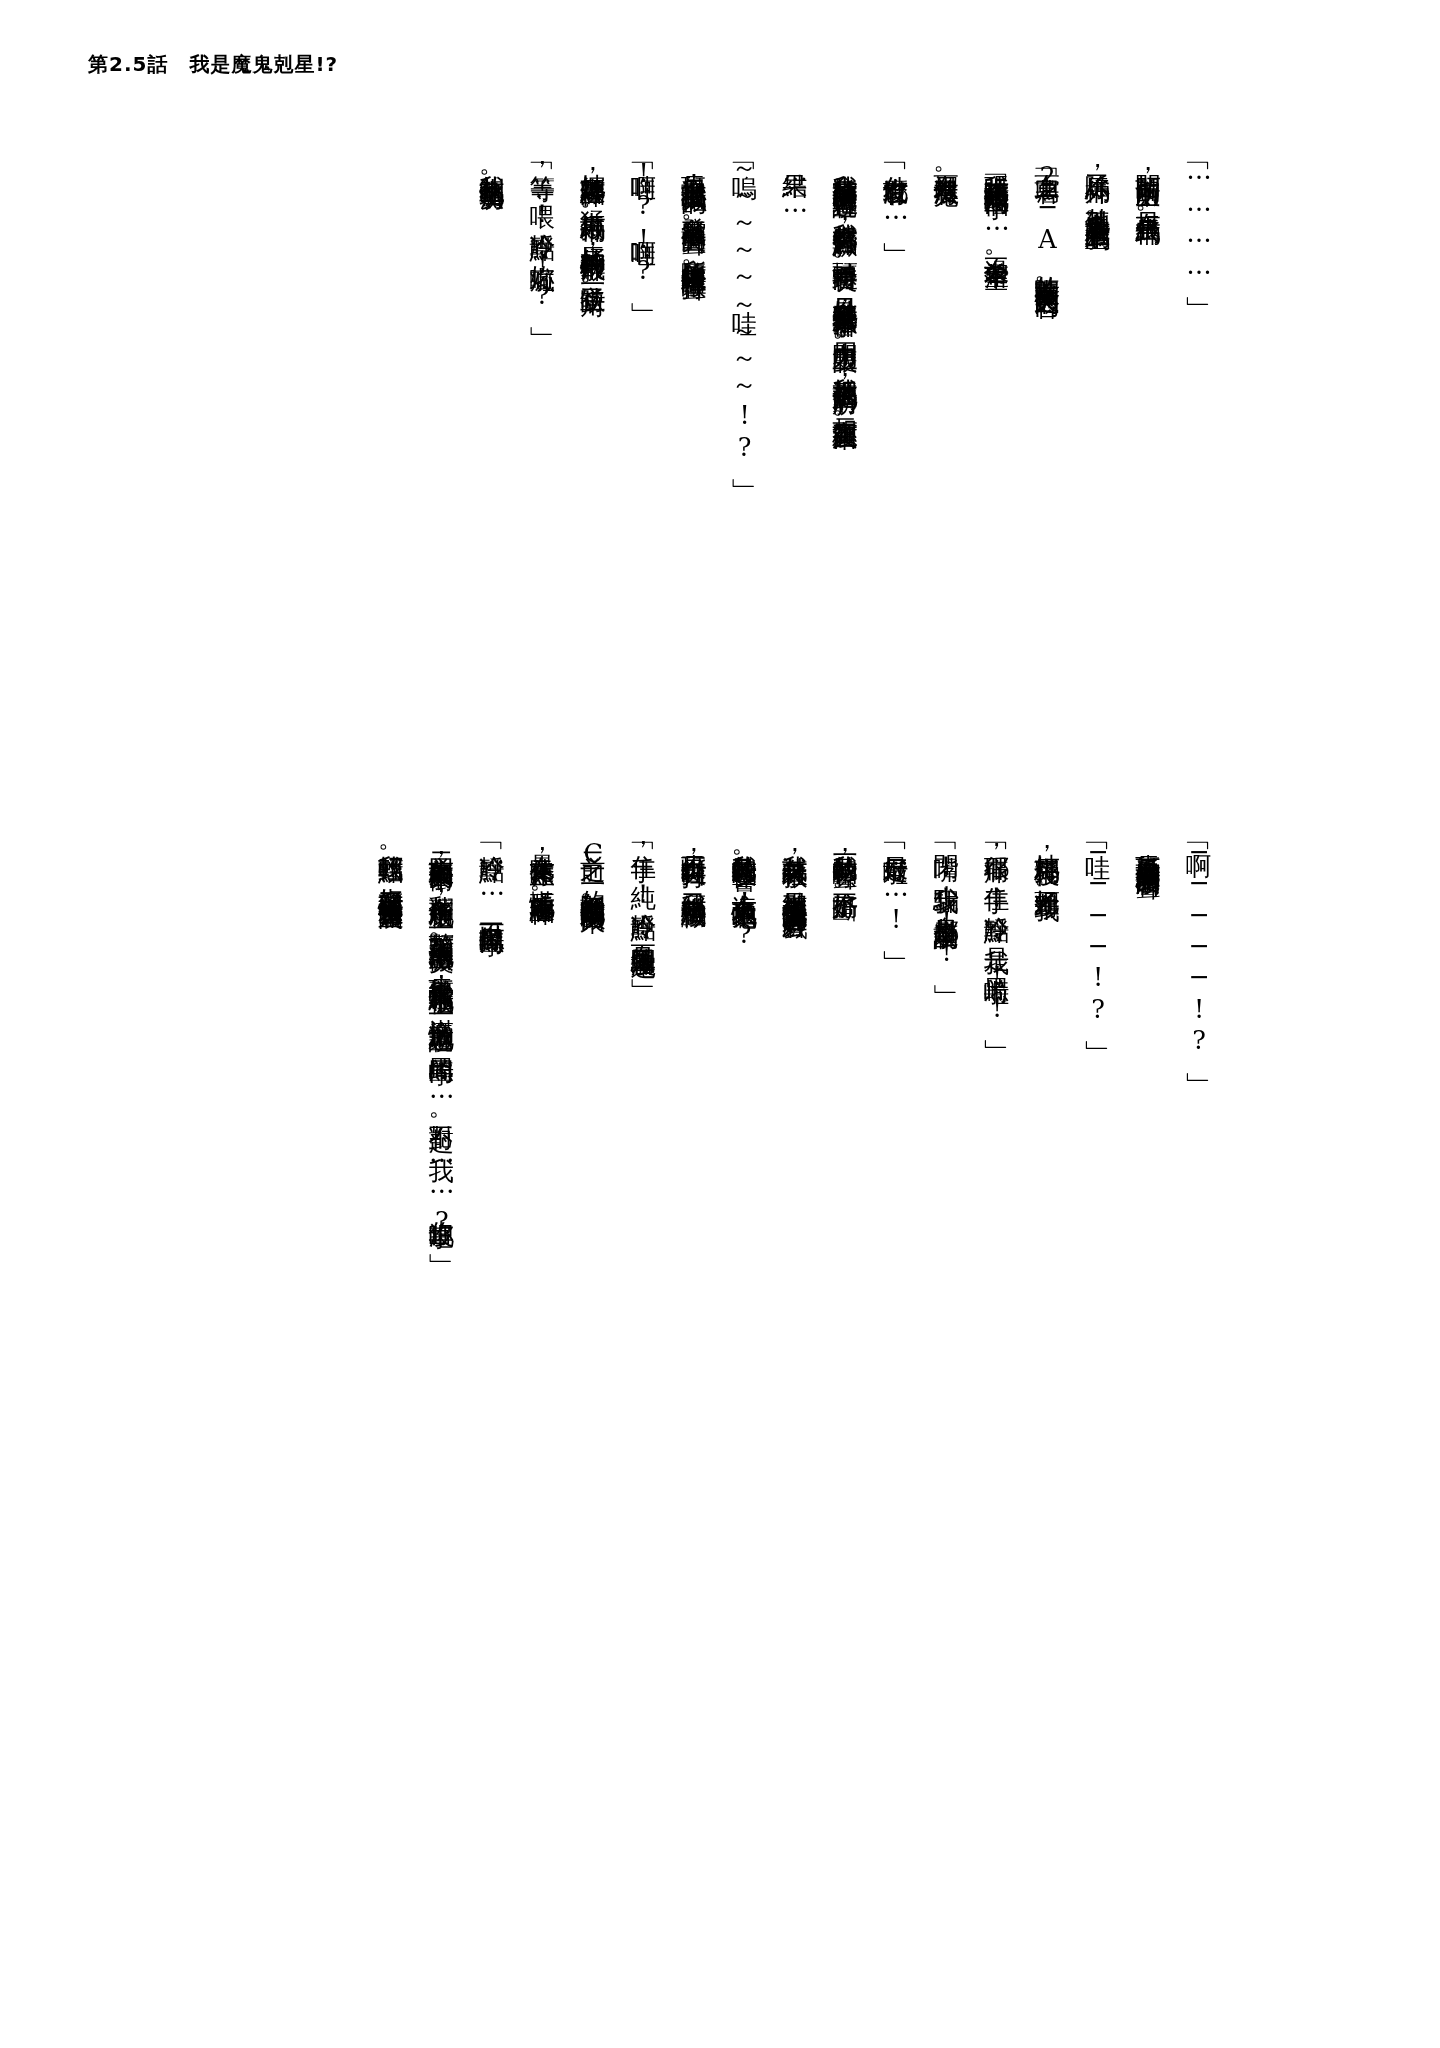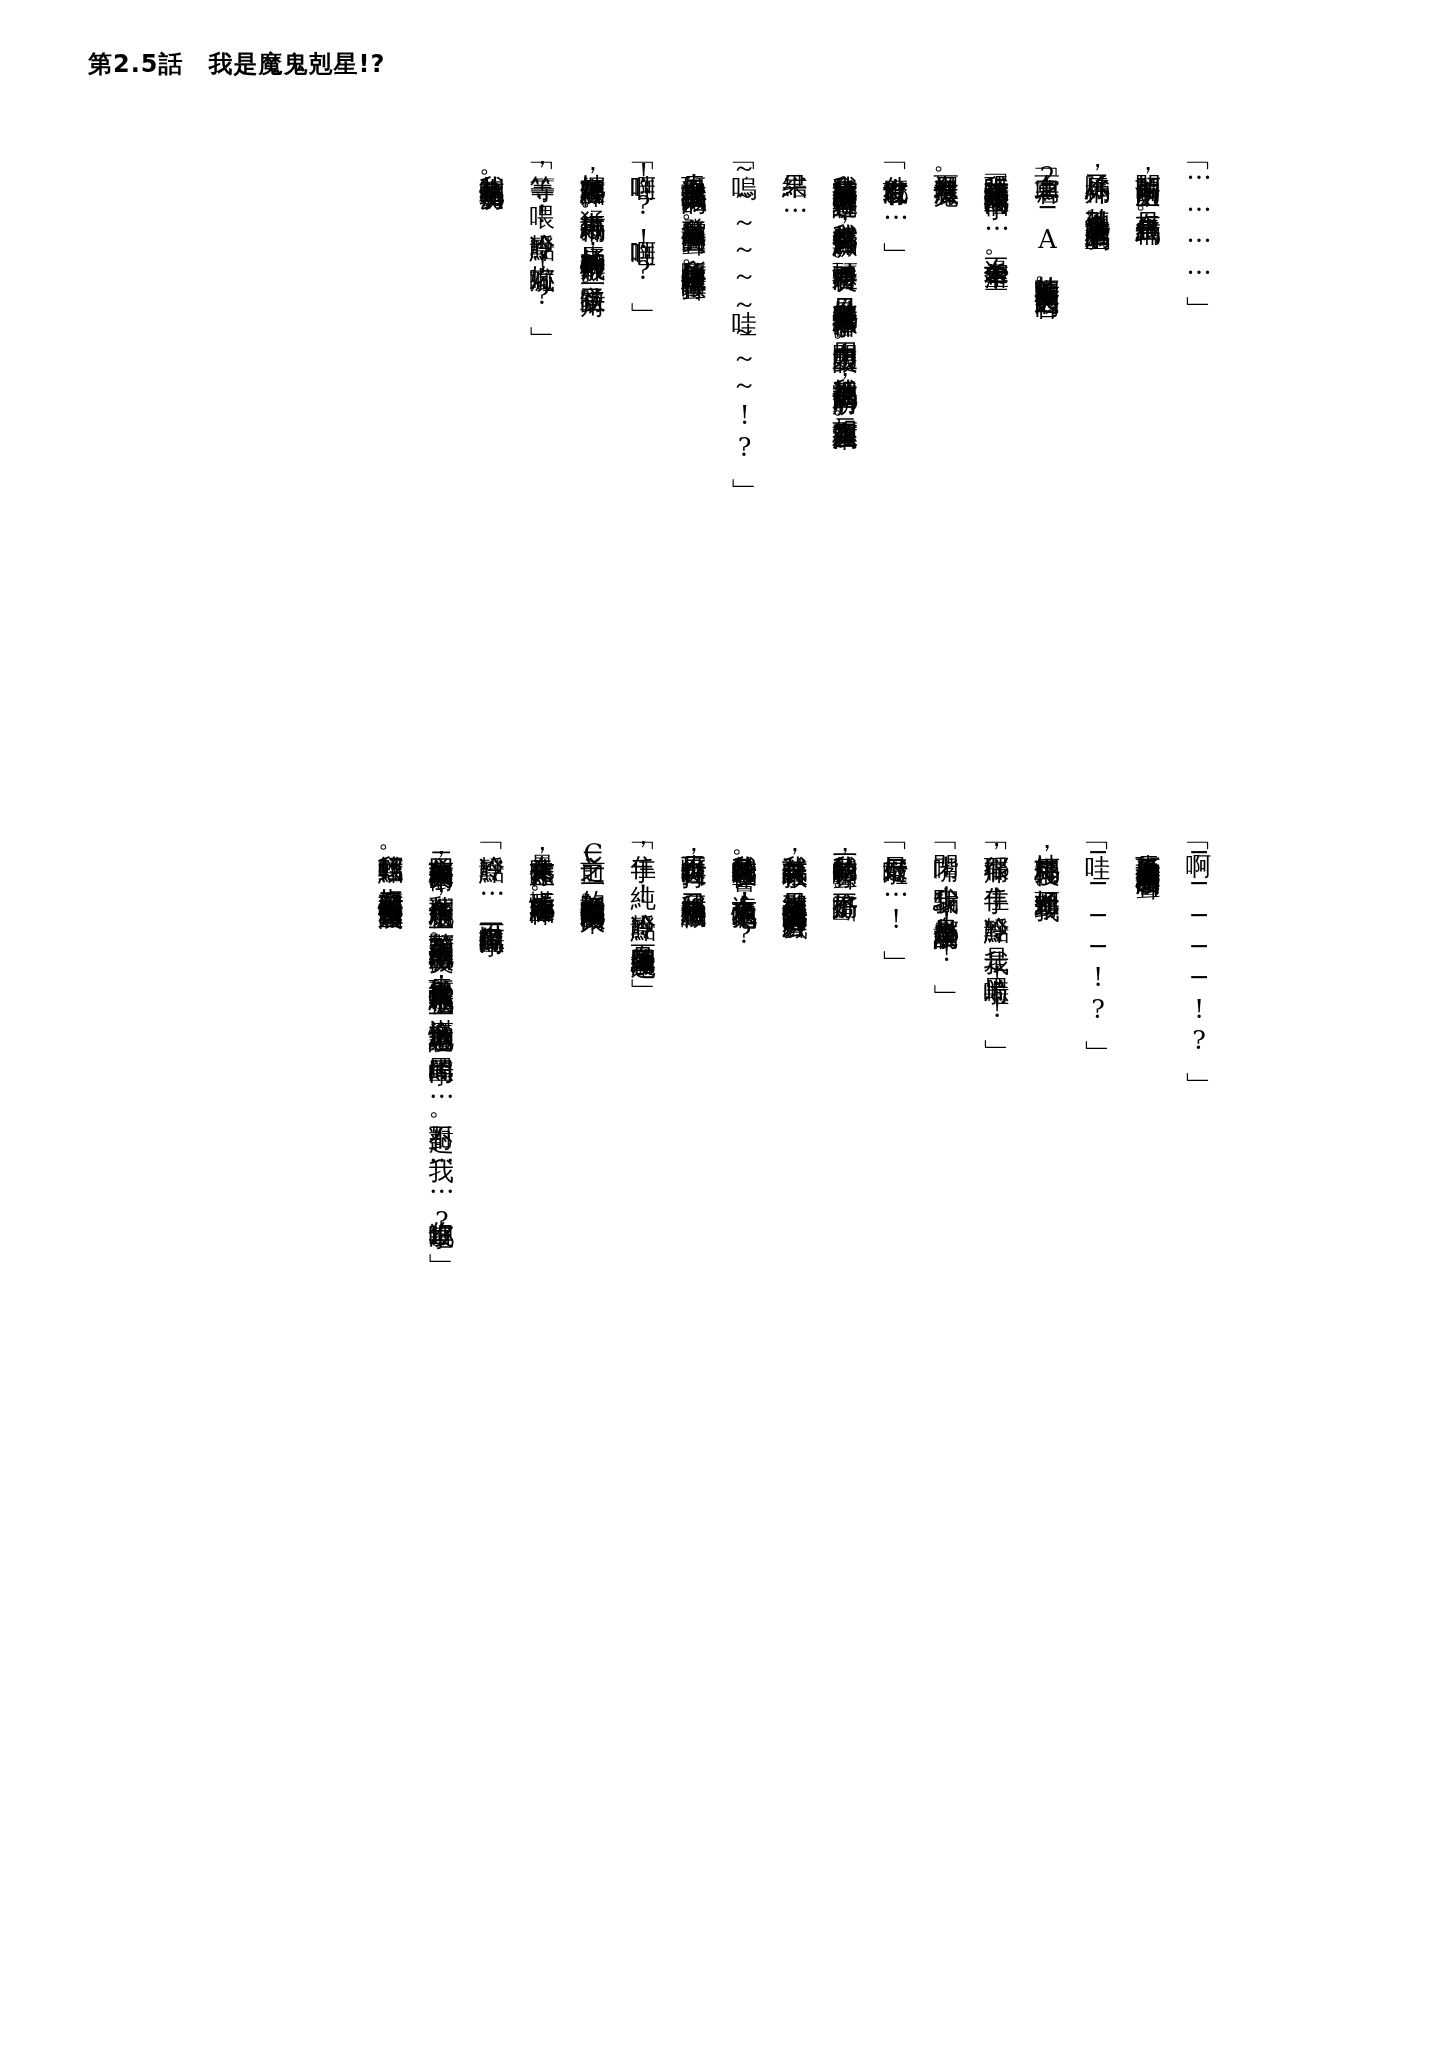--- a/index.html
+++ b/index.html
@@ -31,21 +31,21 @@
     position: absolute;
     left: 88px;
     top: 44px;
     height: 40px;
     display: flex;
     align-items: center;
   }
   .header-title {
     font-family: "DejaVu Sans", "Liberation Sans", sans-serif;
     font-weight: 700;
-    font-size: 24px;
+    font-size: 20px;
     letter-spacing: 1px;
     white-space: pre;
     line-height: 1;
   }
 
   
   .block {
     position: absolute;
     writing-mode: vertical-rl;
     -webkit-writing-mode: vertical-rl;

